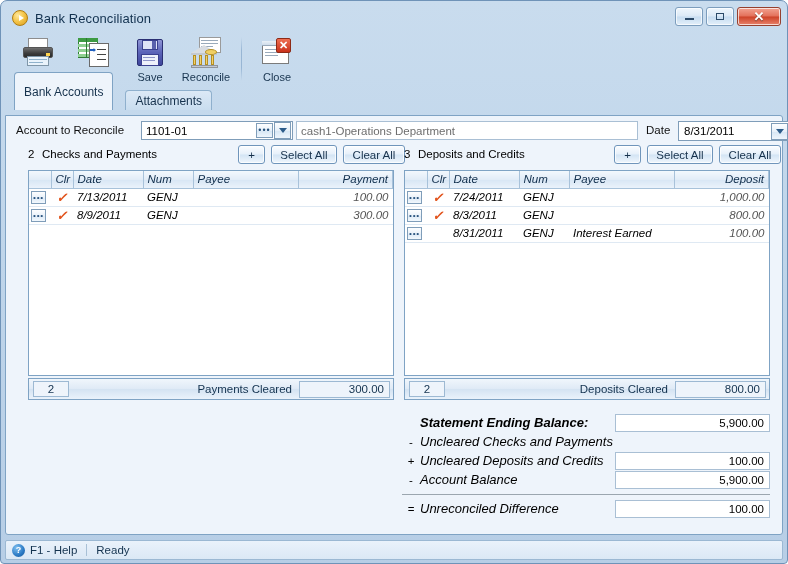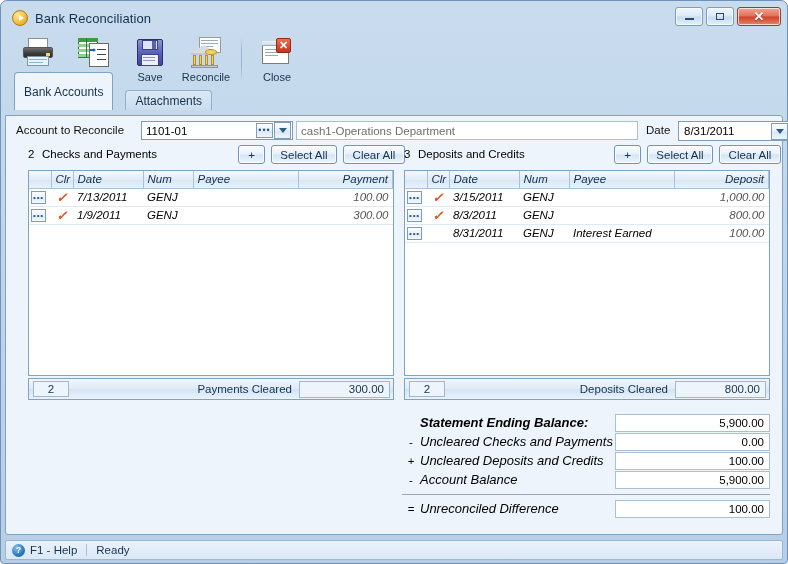--- a/index.html
+++ b/index.html
@@ -469,21 +469,21 @@
             <td class="cell-menu"><span class="rowbtn">•••</span></td>
             <td style="text-align:center;"><span class="check">✓</span></td>
             <td>7/13/2011</td>
             <td>GENJ</td>
             <td></td>
             <td class="money">100.00</td>
           </tr>
           <tr>
             <td class="cell-menu"><span class="rowbtn">•••</span></td>
             <td style="text-align:center;"><span class="check">✓</span></td>
-            <td>1/9/2011</td>
+            <td>8/9/2011</td>
             <td>GENJ</td>
             <td></td>
             <td class="money">300.00</td>
           </tr>
         </tbody>
       </table>
     </div>
 
     <div class="grid-foot" style="left:22px;top:262px;width:366px;">
       <div class="foot-count">2</div>
@@ -508,21 +508,21 @@
             <th>Date</th>
             <th>Num</th>
             <th>Payee</th>
             <th class="num">Deposit</th>
           </tr>
         </thead>
         <tbody>
           <tr>
             <td class="cell-menu"><span class="rowbtn">•••</span></td>
             <td style="text-align:center;"><span class="check">✓</span></td>
-            <td>3/15/2011</td>
+            <td>7/24/2011</td>
             <td>GENJ</td>
             <td></td>
             <td class="money">1,000.00</td>
           </tr>
           <tr>
             <td class="cell-menu"><span class="rowbtn">•••</span></td>
             <td style="text-align:center;"><span class="check">✓</span></td>
             <td>8/3/2011</td>
             <td>GENJ</td>
             <td></td>
@@ -550,21 +550,20 @@
 
       <div class="sum-row">
         <span class="sum-sign"></span>
         <span class="sum-name strong">Statement Ending Balance:</span>
         <span class="sum-field">5,900.00</span>
       </div>
 
       <div class="sum-row">
         <span class="sum-sign">-</span>
         <span class="sum-name">Uncleared Checks and Payments</span>
-        <span class="sum-field">0.00</span>
       </div>
 
       <div class="sum-row">
         <span class="sum-sign">+</span>
         <span class="sum-name">Uncleared Deposits and Credits</span>
         <span class="sum-field">100.00</span>
       </div>
 
       <div class="sum-row">
         <span class="sum-sign">-</span>

